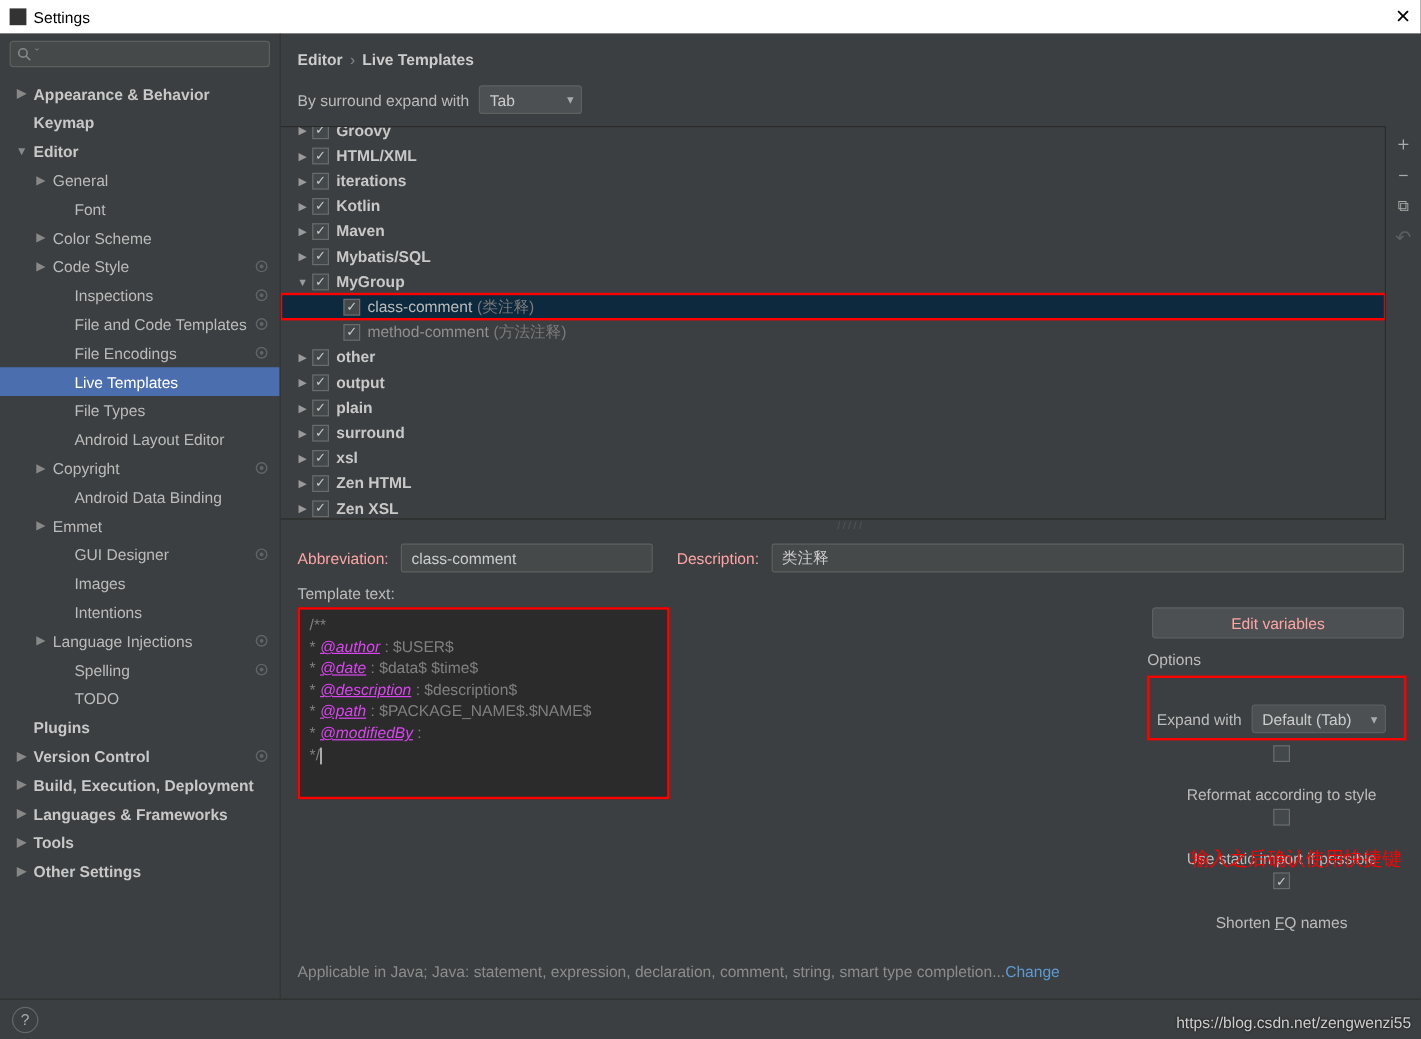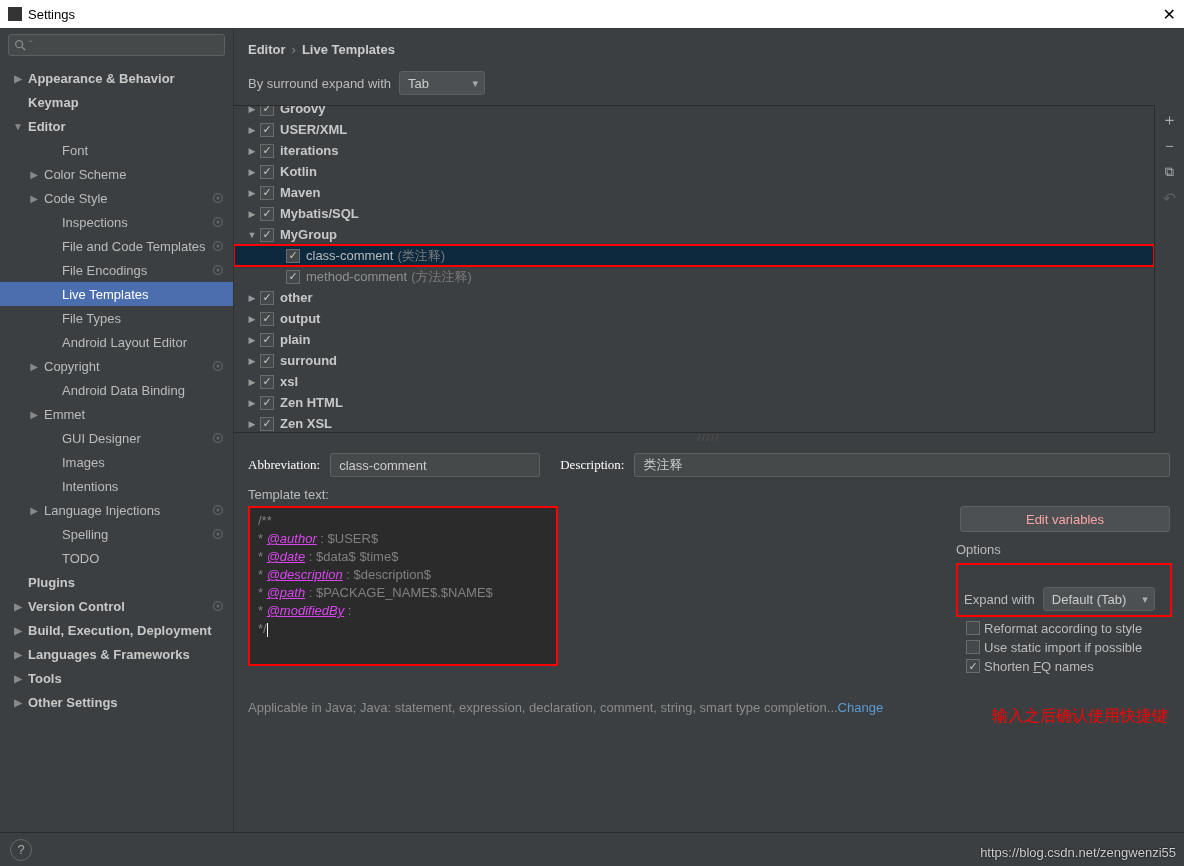--- a/index.html
+++ b/index.html
@@ -54,37 +54,37 @@
 .grp .hint { color: #7a7a7a; margin-left: 4px; font-weight: normal; }
 .grp.l2 .name { font-weight: normal; color: #bbb; }
 
 .side-btns { width: 30px; border-left: 1px solid #2b2b2b; display: flex; flex-direction: column; align-items: center; padding-top: 6px; gap: 8px; color: #aaa; }
 .side-btns .b { width: 18px; height: 18px; display: flex; align-items: center; justify-content: center; cursor: pointer; font-size: 16px; }
 
 .drag-handle { height: 10px; text-align: center; color: #555; font-size: 9px; letter-spacing: 2px; line-height: 10px; cursor: ns-resize; }
 
 .form { padding: 10px 14px 0 14px; }
 .form-row { display: flex; align-items: center; gap: 10px; margin-bottom: 10px; }
-.form-row label { color: #ffffff; font-family: Liberation Serif, serif; }
+.form-row label { color: #fca5a5; }
 .text-in { background: #45494a; border: 1px solid #5e6060; height: 24px; padding: 0 8px; color: #ccc; border-radius: 2px; }
 
 .template-area { display: flex; gap: 14px; padding: 0 14px; }
 .code-box { width: 310px; height: 160px; background: #2b2b2b; border: 2px solid #ff0000; padding: 4px 8px; font-family: "Consolas", monospace; font-size: 13px; line-height: 18px; color: #a9b7c6; overflow: hidden; }
 .code-box .cm { color: #808080; }
 .code-box .tag { color: #d946ef; font-style: italic; text-decoration: underline; }
 .code-box .caret { border-left: 1px solid #fff; display: inline-block; height: 14px; vertical-align: middle; }
 
 .right-col { flex: 1; display: flex; flex-direction: column; gap: 10px; }
 .btn { background: #4c5052; border: 1px solid #5e6060; height: 26px; display: inline-flex; align-items: center; justify-content: center; padding: 0 14px; color: #fca5a5; border-radius: 3px; cursor: pointer; }
 .btn.wide { width: 210px; }
 
 .options-box { }
 .options-box .title { color: #bbb; margin-bottom: 6px; }
 .expand-with-box { border: 2px solid #ff0000; padding: 22px 6px 4px 6px; display: flex; align-items: center; gap: 8px; width: 216px; }
-.opt-chk { display: flex; align-items: flex-start; gap: 4px; margin-top: 4px; padding-left: 10px; color: #bbb; }
+.opt-chk { display: flex; align-items: center; gap: 20px; margin-top: 4px; padding-left: 10px; color: #bbb; flex-direction: column; }
 .opt-chk .chk { width: 14px; height: 14px; background: #43494a; border: 1px solid #6b6b6b; display: inline-flex; align-items: center; justify-content: center; font-size: 11px; color: #c8c8c8; }
 .opt-chk .chk.on::before { content: "✓"; }
 
 .annotation { position: absolute; color: #ff0000; font-size: 16px; font-family: "SimSun", serif; right: 16px; top: 678px; }
 .arrow-svg { position: absolute; pointer-events: none; }
 
 .applicable { padding: 26px 14px 10px 14px; color: #8c8c8c; }
 .applicable .link { color: #5c9ad1; cursor: pointer; }
 
 .footer { height: 34px; display: flex; align-items: center; padding: 0 10px; justify-content: space-between; border-top: 1px solid #2b2b2b; }
@@ -123,20 +123,24 @@
           <span>Appearance &amp; Behavior</span>
         </div>
         <div class="tree-item bold">
           <span class="arr"></span>
           <span>Keymap</span>
         </div>
         <div class="tree-item bold">
           <span class="arr open"></span>
           <span>Editor</span>
         </div>
+        <div class="tree-item l1">
+          <span class="arr closed"></span>
+          <span>General</span>
+        </div>
         <div class="tree-item l2">
           <span class="arr"></span>
           <span>Font</span>
         </div>
         <div class="tree-item l1">
           <span class="arr closed"></span>
           <span>Color Scheme</span>
         </div>
         <div class="tree-item l1">
           <span class="arr closed"></span>
@@ -280,21 +284,21 @@
     <div class="groups-wrap">
       <div class="groups" id="groups">
           <div class="grp l1" style="margin-top: -10px;">
             <span class="arr closed"></span>
             <span class="chk on"></span>
             <span class="name">Groovy</span>
           </div>
           <div class="grp l1">
             <span class="arr closed"></span>
             <span class="chk on"></span>
-            <span class="name">USER/XML</span>
+            <span class="name">HTML/XML</span>
           </div>
           <div class="grp l1">
             <span class="arr closed"></span>
             <span class="chk on"></span>
             <span class="name">iterations</span>
           </div>
           <div class="grp l1">
             <span class="arr closed"></span>
             <span class="chk on"></span>
             <span class="name">Kotlin</span>

